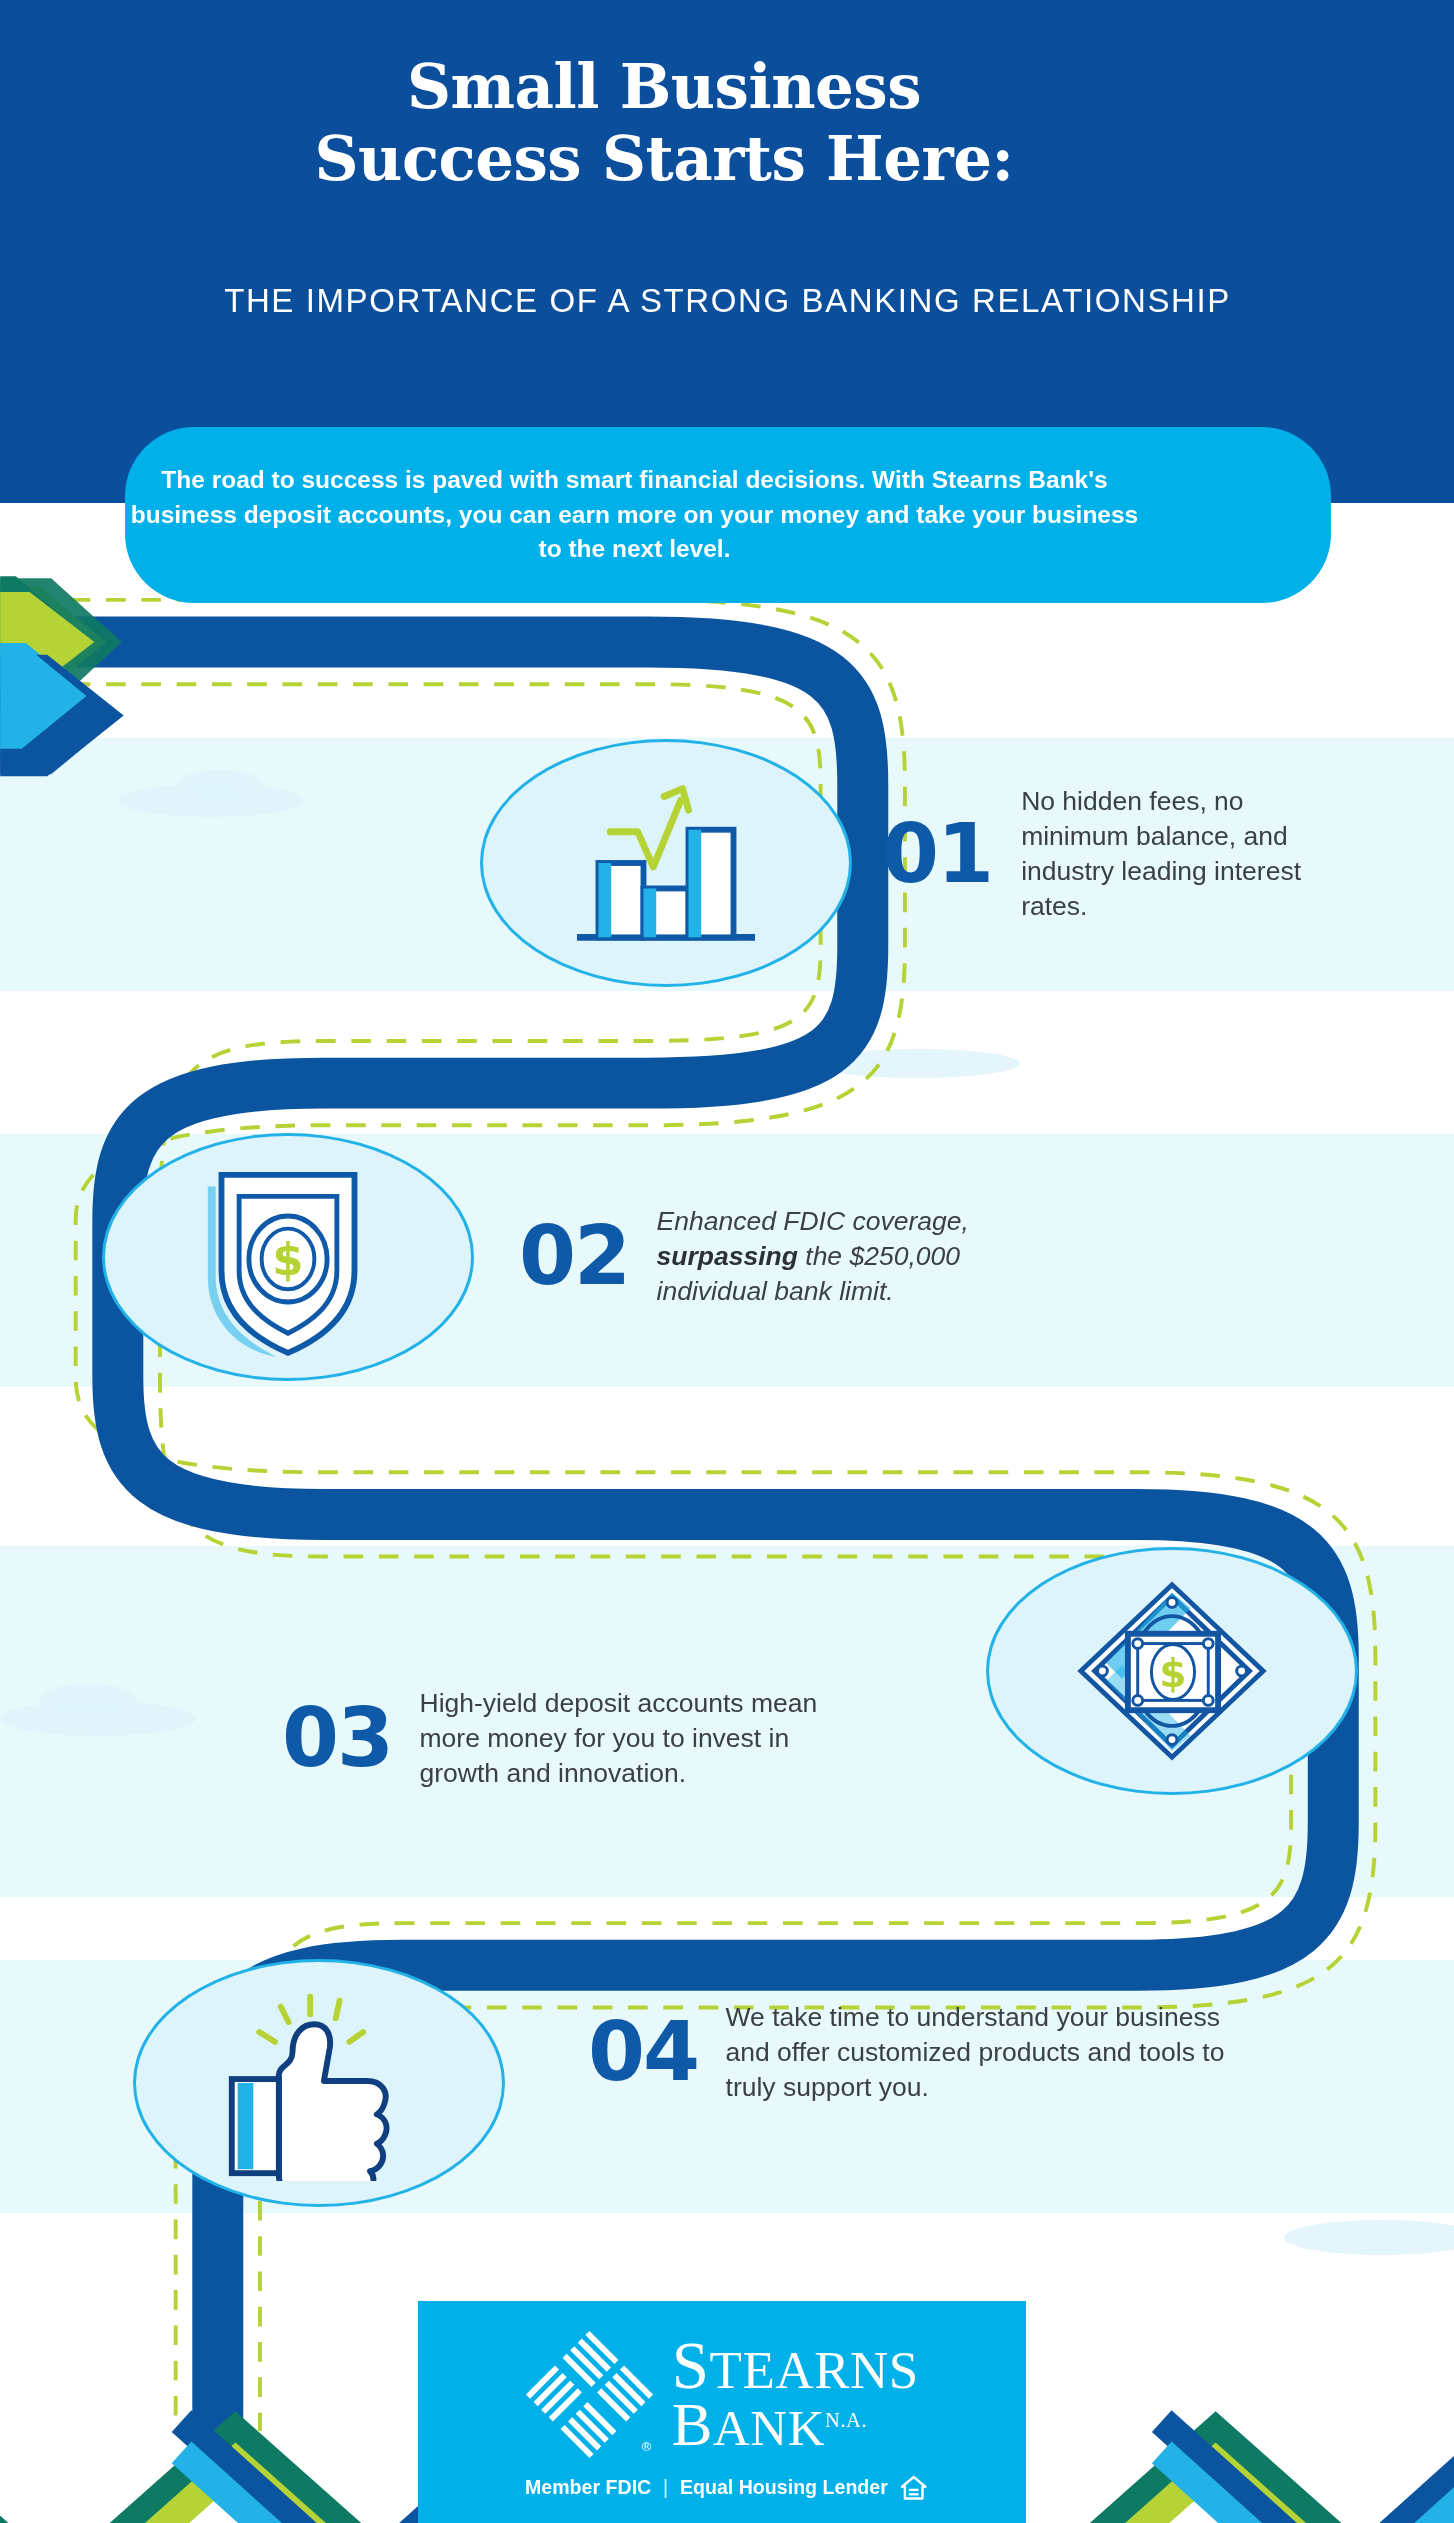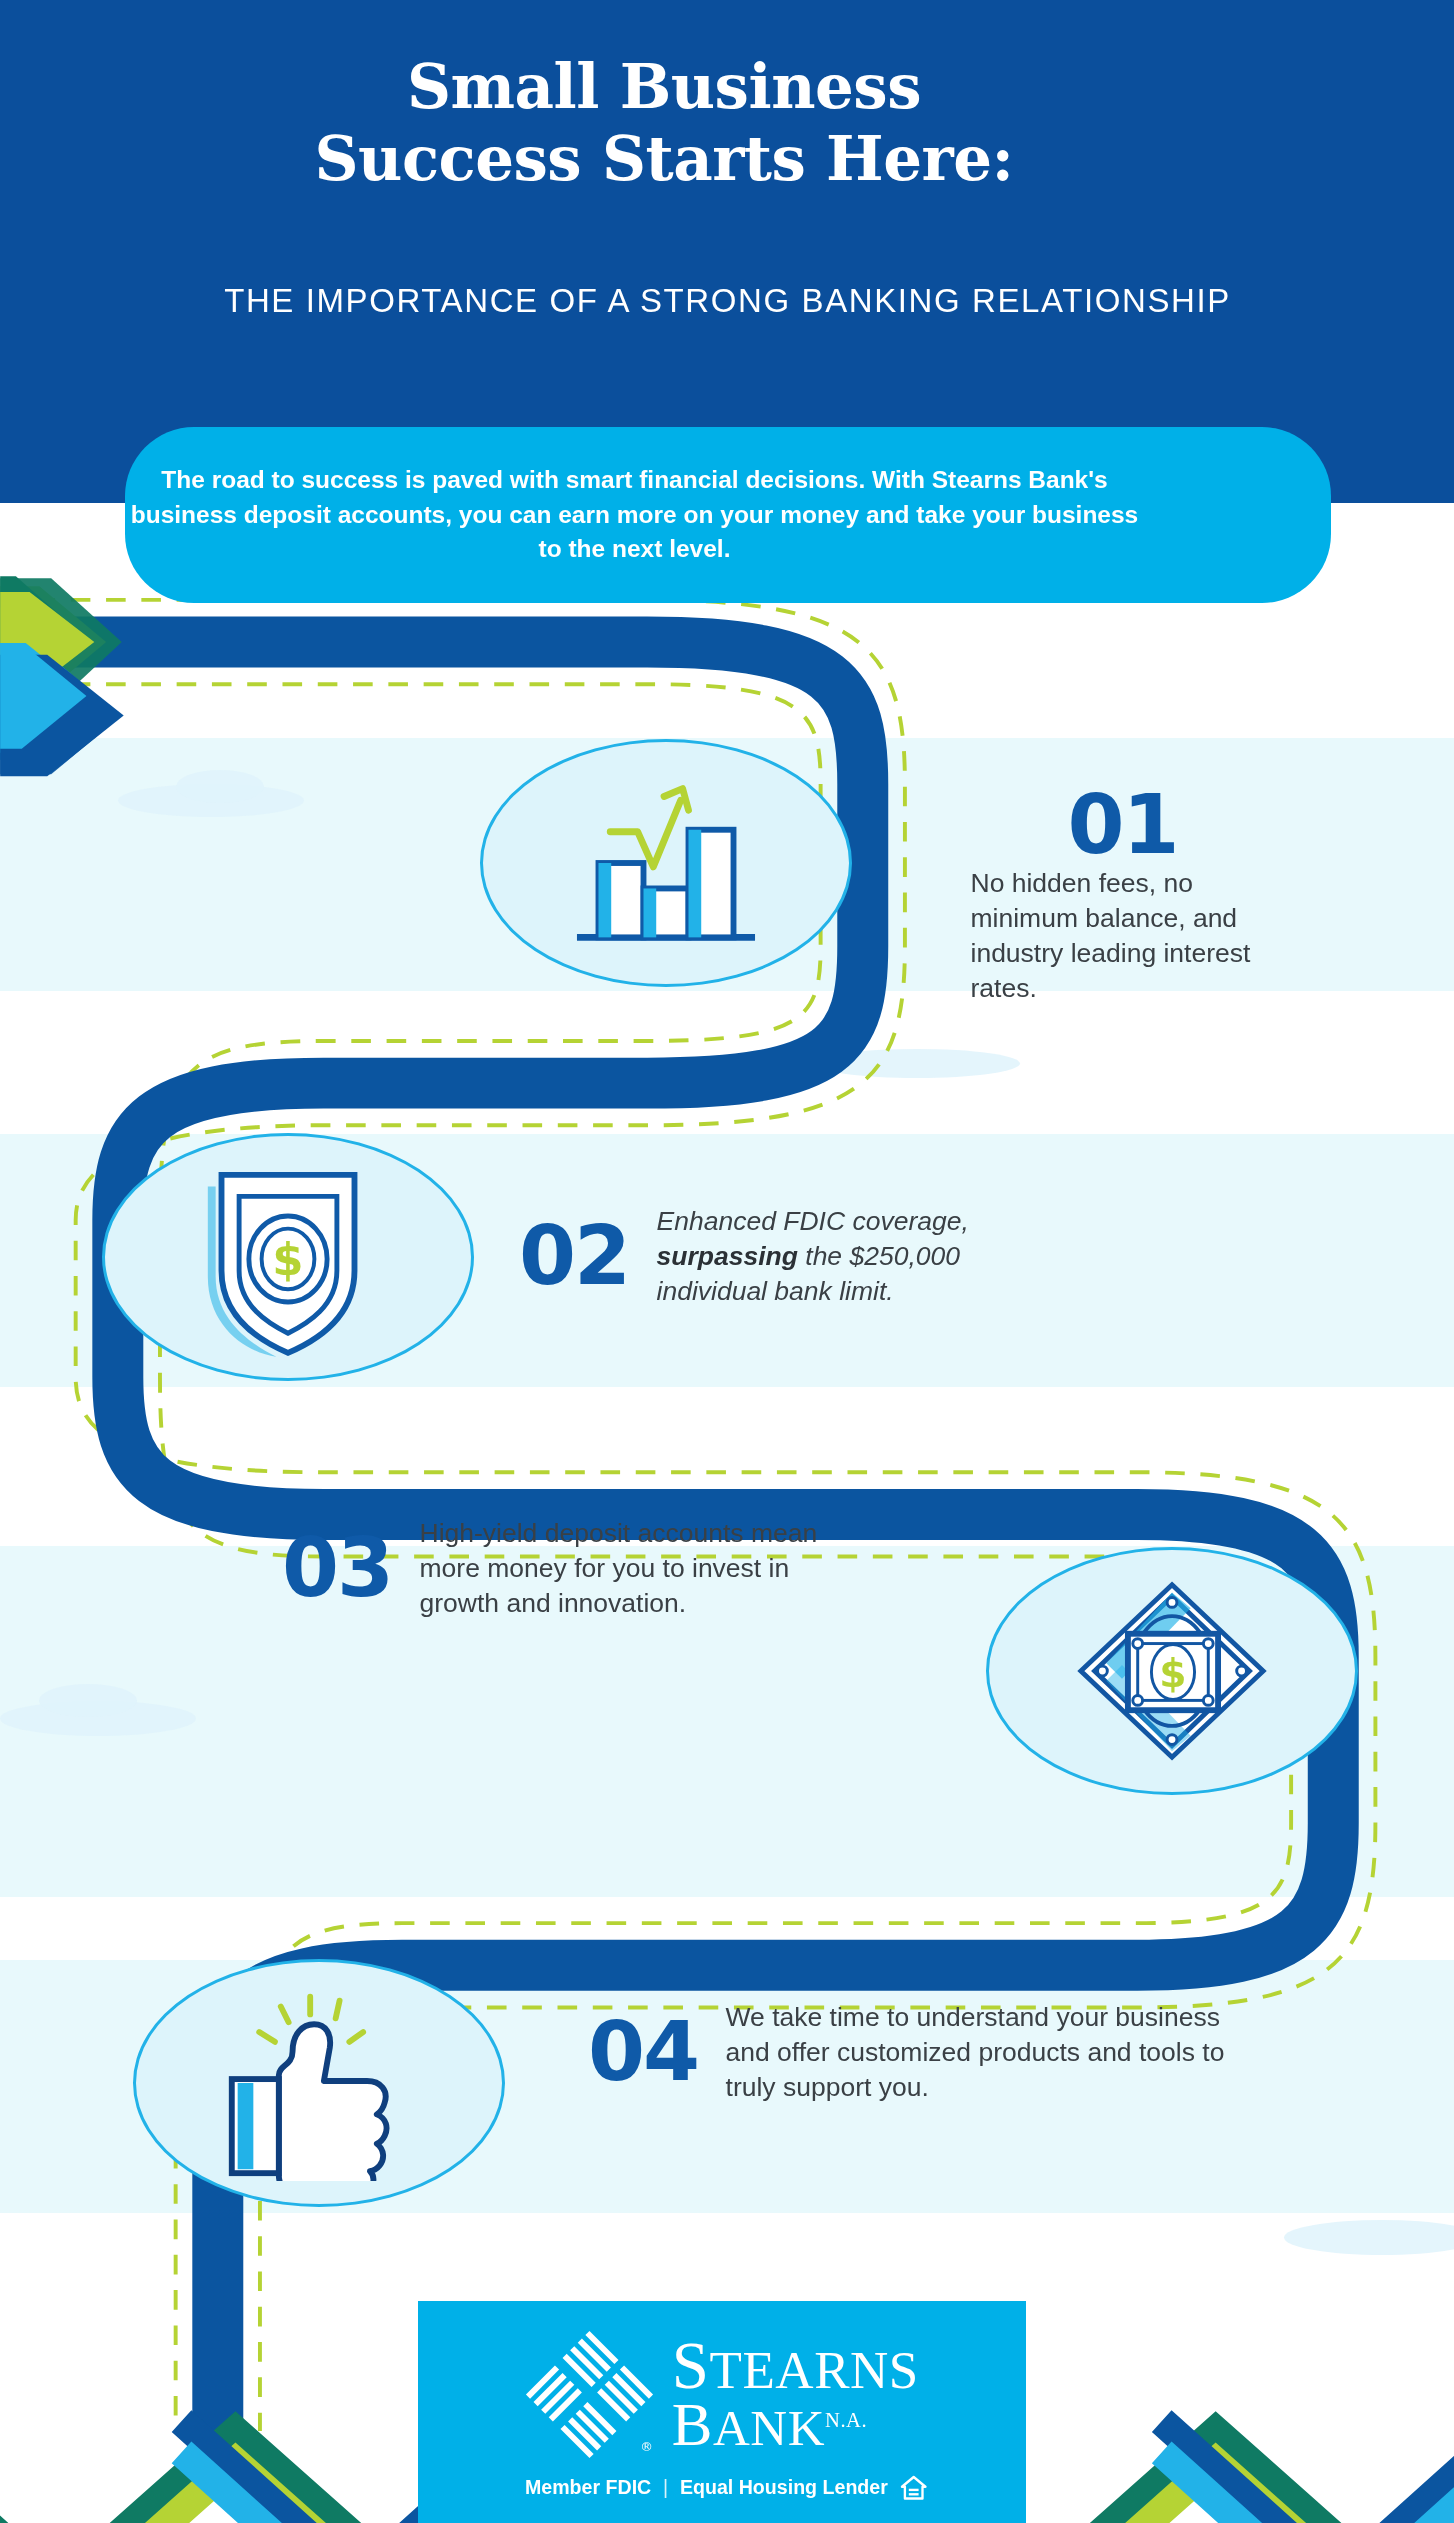--- a/index.html
+++ b/index.html
@@ -78,29 +78,29 @@
   
   .step { position:absolute; z-index:8; display:flex; align-items:center; }
   .num {
     color:#0f5aa8; font-weight:bold; font-size:82px;
     font-family:"DejaVu Sans", sans-serif;
     letter-spacing:-2px; line-height:1;
   }
   .desc { color:#3a4045; font-size:26.5px; line-height:1.32; }
   .desc b { color:#2b3136; font-weight:bold; }
 
-  .s1 { left:882px; top:784px;  width:510px;flex-direction:column; }
+  .s1 { left:882px; top:784px;  width:510px; }
   .s1 .num { margin-right:29px; }
   .s1 .desc { width:333px; }
 
   .s2 { left:519px; top:1204px; width:549px; }
   .s2 .num { margin-right:27.4px; }
   .s2 .desc { width:412px;font-style:italic; }
 
-  .s3 { left:282px; top:1516px; width:608px; }
+  .s3 { left:282px; top:1686px; width:608px; }
   .s3 .num { margin-right:27.4px; }
   .s3 .desc { width:441px; }
 
   .s4 { left:588px; top:2000px; width:686px; }
   .s4 .num { margin-right:27.4px; }
   .s4 .desc { width:500px; }
   .footer-logo {
     position:absolute; left:418px; top:2301px; width:608px; height:222px;
     background:#00b0e8; z-index:9;
     display:flex; flex-direction:column; align-items:center; justify-content:center;

